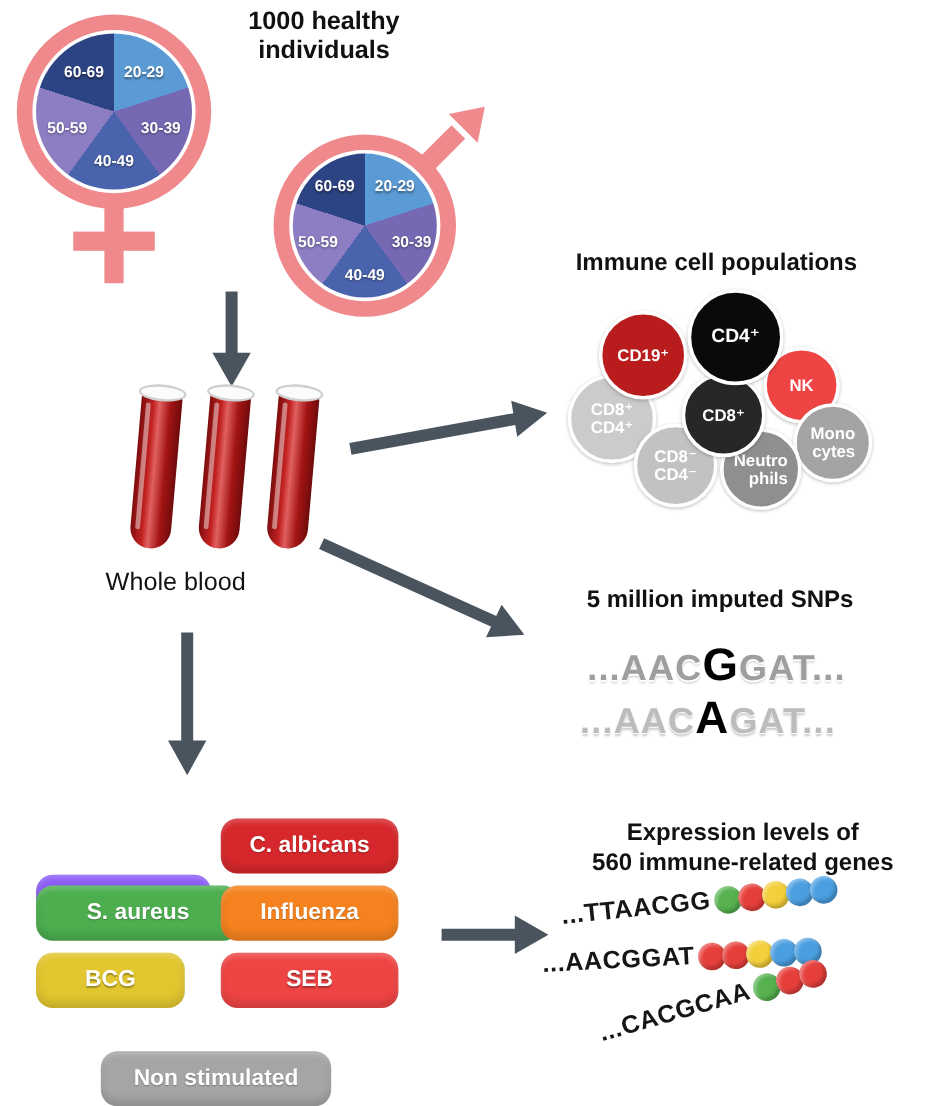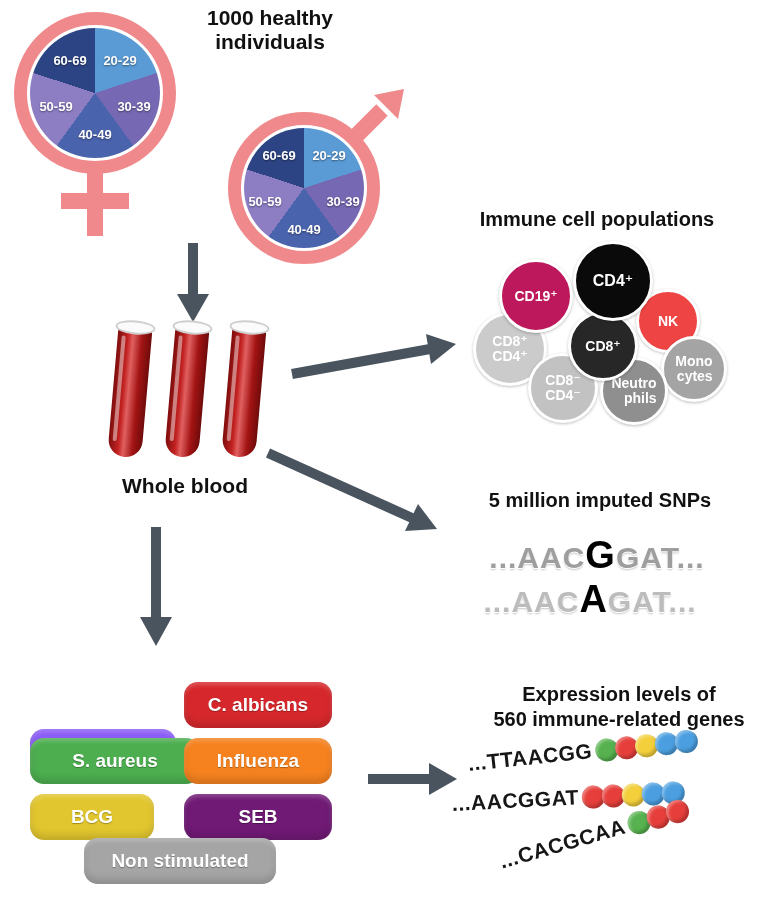--- a/index.html
+++ b/index.html
@@ -39,22 +39,22 @@
   .tubes { position:absolute; left:103px; top:320px; width:180px; height:150px; }
   .tube { position:absolute; width:44px; height:142px; transform:rotate(5deg); transform-origin:50% 90%; }
   .tube-1 { left:0; } .tube-2 { left:57px; } .tube-3 { left:114px; }
   .tube-rim { position:absolute; left:2px; top:0; width:40px; height:14px; border-radius:50%;
     background:#fbfbfb; border:2px solid #cfcfcf; z-index:2; }
   .tube-body { position:absolute; left:5px; top:7px; width:34px; height:130px;
     background:linear-gradient(90deg,#7e0d0d,#c32222 30%,#e06060 45%,#a31414 72%,#6f0b0b);
     border-radius:5px 5px 17px 17px; }
   .tube-shine { position:absolute; left:9px; top:16px; width:4px; height:106px;
     background:rgba(255,255,255,0.45); border-radius:2px; z-index:2; }
-  .whole-blood { position:absolute; left:88px; top:474px; width:160px; text-align:right;
-    font-size:21px; font-weight:bold; }
+  .whole-blood { position:absolute; left:88px; top:474px; width:160px; text-align:left;
+    font-size:21px; font-weight:normal; }
 
   
   .cells { position:absolute; left:473px; top:238px; width:260px; height:198px; }
   .cell { position:absolute; border-radius:50%; display:flex; align-items:center; justify-content:center;
     color:#fff; font-weight:bold; text-align:right; white-space:pre-line; line-height:1.05;
     border:3px solid #fff; font-size:14px; box-shadow:0 1px 3px rgba(0,0,0,0.25); }
   .cell-cd8cd4 { left:0;    top:74px;  width:74px; height:74px; }
   .cell-cd19   { left:26px; top:21px;  width:74px; height:74px; }
   .cell-nk     { left:163px;top:51px;  width:64px; height:64px; }
   .cell-mono   { left:188px;top:98px;  width:66px; height:66px; }
@@ -75,21 +75,21 @@
   .pill { position:absolute; height:46px; border-radius:14px; display:flex; align-items:center;
     justify-content:center; color:#fff; font-weight:bold; font-size:19px;
     text-shadow:0 1px 1px rgba(0,0,0,0.3);
     box-shadow:inset 0 -5px 7px rgba(0,0,0,0.14), inset 0 3px 4px rgba(255,255,255,0.22); }
   .pill-ecoli     { left:30px;  top:682px; width:146px; }
   .pill-calbicans { left:184px; top:682px; width:148px; }
   .pill-saureus   { left:30px;  top:738px; width:170px; }
   .pill-influenza { left:184px; top:738px; width:148px; }
   .pill-bcg       { left:30px;  top:794px; width:124px; }
   .pill-seb       { left:184px; top:794px; width:148px; }
-  .pill-nonstim   { left:84px;  top:838px; width:192px;text-align:right; }
+  .pill-nonstim   { left:84px;  top:876px; width:192px;text-align:right; }
 
   
   .expr-row { position:absolute; display:flex; align-items:center; transform-origin:left center;
     font-weight:bold; font-size:21px; color:#161616; letter-spacing:0.5px; white-space:nowrap; }
   .expr-row-1 { left:468px; top:752px; transform:rotate(-6deg); }
   .expr-row-2 { left:452px; top:792px; transform:rotate(-3deg); }
   .expr-row-3 { left:500px; top:850px; transform:rotate(-16deg); }
   .beads { display:flex; margin-left:6px; }
   .bead { width:23px; height:23px; border-radius:50%; margin-left:-3px; flex:none;
     box-shadow:inset -2px -3px 3px rgba(0,0,0,0.22), inset 2px 2px 3px rgba(255,255,255,0.35); }
@@ -169,42 +169,42 @@
       <div class="tube-body"></div>
       <div class="tube-shine"></div>
     </div>
   </div>
   <div class="whole-blood">Whole blood</div>
 
   <div class="cells-title">Immune cell populations</div>
   <div class="cells">
     <div class="cell cell-cd8cd4" style="background-color: rgb(203, 203, 203);">CD8⁺
 CD4⁺</div>
-    <div class="cell cell-cd19" style="background-color: #be185d;">CD19⁺</div>
+    <div class="cell cell-cd19" style="background-color: #b91c1c;">CD19⁺</div>
     <div class="cell cell-nk" style="background-color: #ef4444;">NK</div>
     <div class="cell cell-mono" style="background-color: rgb(164, 164, 164);">Mono
 cytes</div>
     <div class="cell cell-dn" style="background-color: rgb(194, 194, 194);">CD8⁻
 CD4⁻</div>
     <div class="cell cell-neutro" style="background-color: rgb(143, 143, 143);">Neutro
 phils</div>
     <div class="cell cell-cd8" style="background-color: rgb(39, 39, 39);">CD8⁺</div>
     <div class="cell cell-cd4" style="background-color: rgb(10, 10, 10);">CD4⁺</div>
   </div>
 
   <div class="snps-title">5 million imputed SNPs</div>
   <div class="snp-seq snp-seq-1"><span>...AAC</span><span class="snp-variant">G</span><span>GAT...</span></div>
   <div class="snp-seq snp-seq-2"><span>...AAC</span><span class="snp-variant">A</span><span>GAT...</span></div>
 
   <div class="pill pill-ecoli" style="background-color: #8b5cf6; margin-top: 47px;">E. coli</div>
   <div class="pill pill-calbicans" style="background-color: rgb(214, 40, 44);">C. albicans</div>
   <div class="pill pill-saureus" style="background-color: rgb(76, 174, 79);">S. aureus</div>
   <div class="pill pill-influenza" style="background-color: rgb(245, 130, 31);">Influenza</div>
   <div class="pill pill-bcg" style="background-color: rgb(226, 198, 47);">BCG</div>
-  <div class="pill pill-seb" style="background-color: #701a75;">SEB</div>
+  <div class="pill pill-seb" style="background-color: #ef4444;">SEB</div>
   <div class="pill pill-nonstim" style="background-color: rgb(165, 165, 165);">Non stimulated</div>
 
   <div class="expr-title">
     <div>Expression levels of</div>
     <div>560 immune-related genes</div>
   </div>
   <div class="expr-row expr-row-1">
     <span>...TTAACGG</span>
     <span class="beads">
       <span class="bead" style="background-color: rgb(86, 177, 78);"></span>

